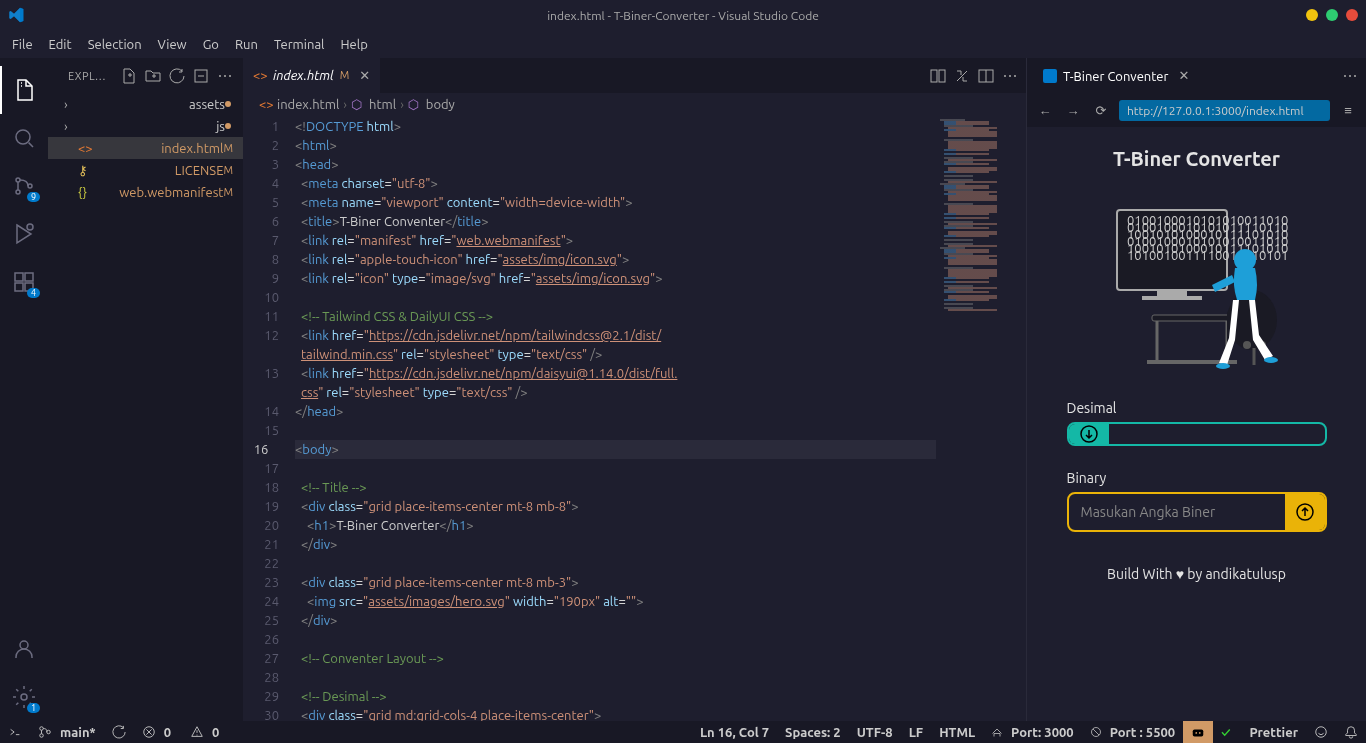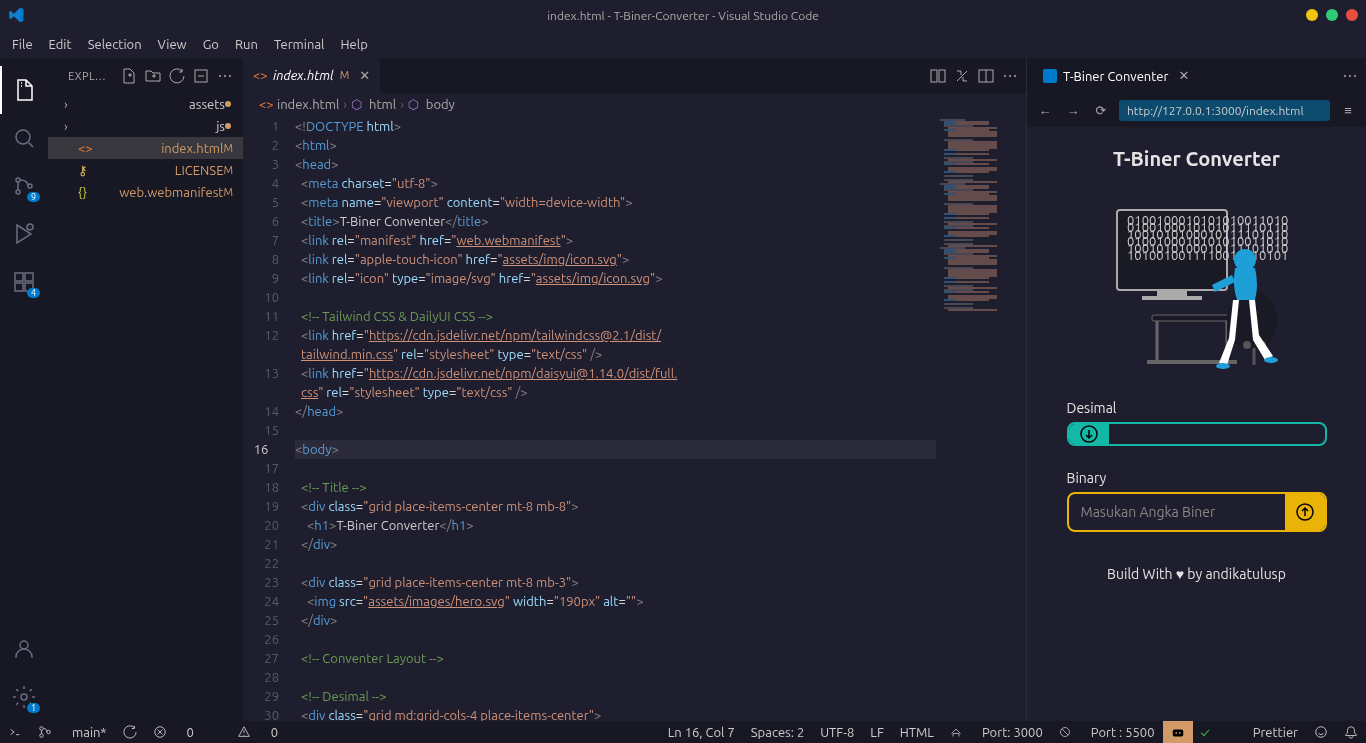--- a/index.html
+++ b/index.html
@@ -66,37 +66,37 @@
 .tk-comment { color:#6a9955; }
 .tk-link { text-decoration:underline; }
 .preview-panel { width:340px; background:#181825; display:flex; flex-direction:column; border-left:1px solid #2a2a3a; }
 .preview-tabbar { height:35px; display:flex; align-items:center; padding:0 8px; gap:6px; }
 .preview-tab { display:flex; align-items:center; gap:6px; padding:0 8px; height:35px; }
 .preview-tab .picon { width:14px; height:14px; background:#007acc; border-radius:2px; }
 .preview-tab .pname { color:#fff; font-size:13px; }
 .preview-actions { margin-left:auto; color:#aaa; cursor:pointer; }
 .preview-toolbar { height:34px; display:flex; align-items:center; gap:8px; padding:0 8px; background:#181825; }
 .pt-btn { color:#aaa; cursor:pointer; width:20px; text-align:center; }
-.pt-url { flex:1; background:#0c4a6e; color:#ccc; padding:4px 8px; border-radius:3px; font-size:12px; }
+.pt-url { flex:1; background:#0369a1; color:#ccc; padding:4px 8px; border-radius:3px; font-size:12px; }
 .preview-content { flex:1; background:#1e1e2e; color:#e4e4e4; overflow:auto; padding:20px 0 10px 0; display:flex; flex-direction:column; align-items:center; }
 .pc-title { font-size:20px; font-weight:600; margin-bottom:30px; }
 .pc-hero { width:200px; height:170px; margin-bottom:30px; position:relative; }
 .pc-field { width:260px; margin-bottom:24px; }
 .pc-label { font-size:14px; color:#e4e4e4; margin-bottom:6px; }
 .pc-input-row { display:flex; gap:0; border:2px solid #14b8a6; border-radius:8px; overflow:hidden; }
 .pc-input-row.yellow { border-color:#eab308; }
 .pc-input { flex:1; background:transparent; border:none; padding:10px 12px; color:#ccc; font-size:14px; }
 .pc-input::placeholder { color:#888; }
 .pc-btn { width:40px; background:#14b8a6; display:flex; align-items:center; justify-content:center; color:#000; }
 .pc-btn.yellow { background:#eab308; }
 .pc-footer { font-size:14px; color:#e4e4e4; margin-top:10px; }
 .statusbar { height:22px; background:#181825; display:flex; align-items:center; font-size:12px; color:#ccc; }
 .sb-left { display:flex; align-items:center; height:100%; }
 .sb-right { margin-left:auto; display:flex; align-items:center; height:100%; }
-.sb-item { padding:0 8px; height:100%; display:flex; align-items:center; gap:20px; cursor:pointer; }
+.sb-item { padding:0 8px; height:100%; display:flex; align-items:center; gap:8px; cursor:pointer;font-weight:bold; }
 .sb-copilot { background:#d19a66; color:#000; }
 svg { display:block; }
 </style>
 </head>
 <body>
 
 <div class="titlebar">
   <div class="titlebar-left">
     <svg class="vscode-logo" viewBox="0 0 24 24">
         <path fill="#0065A9" d="M23 3l-5-2-9 9-5-4-2 1v10l2 1 5-4 9 9 5-2V3z"></path>

